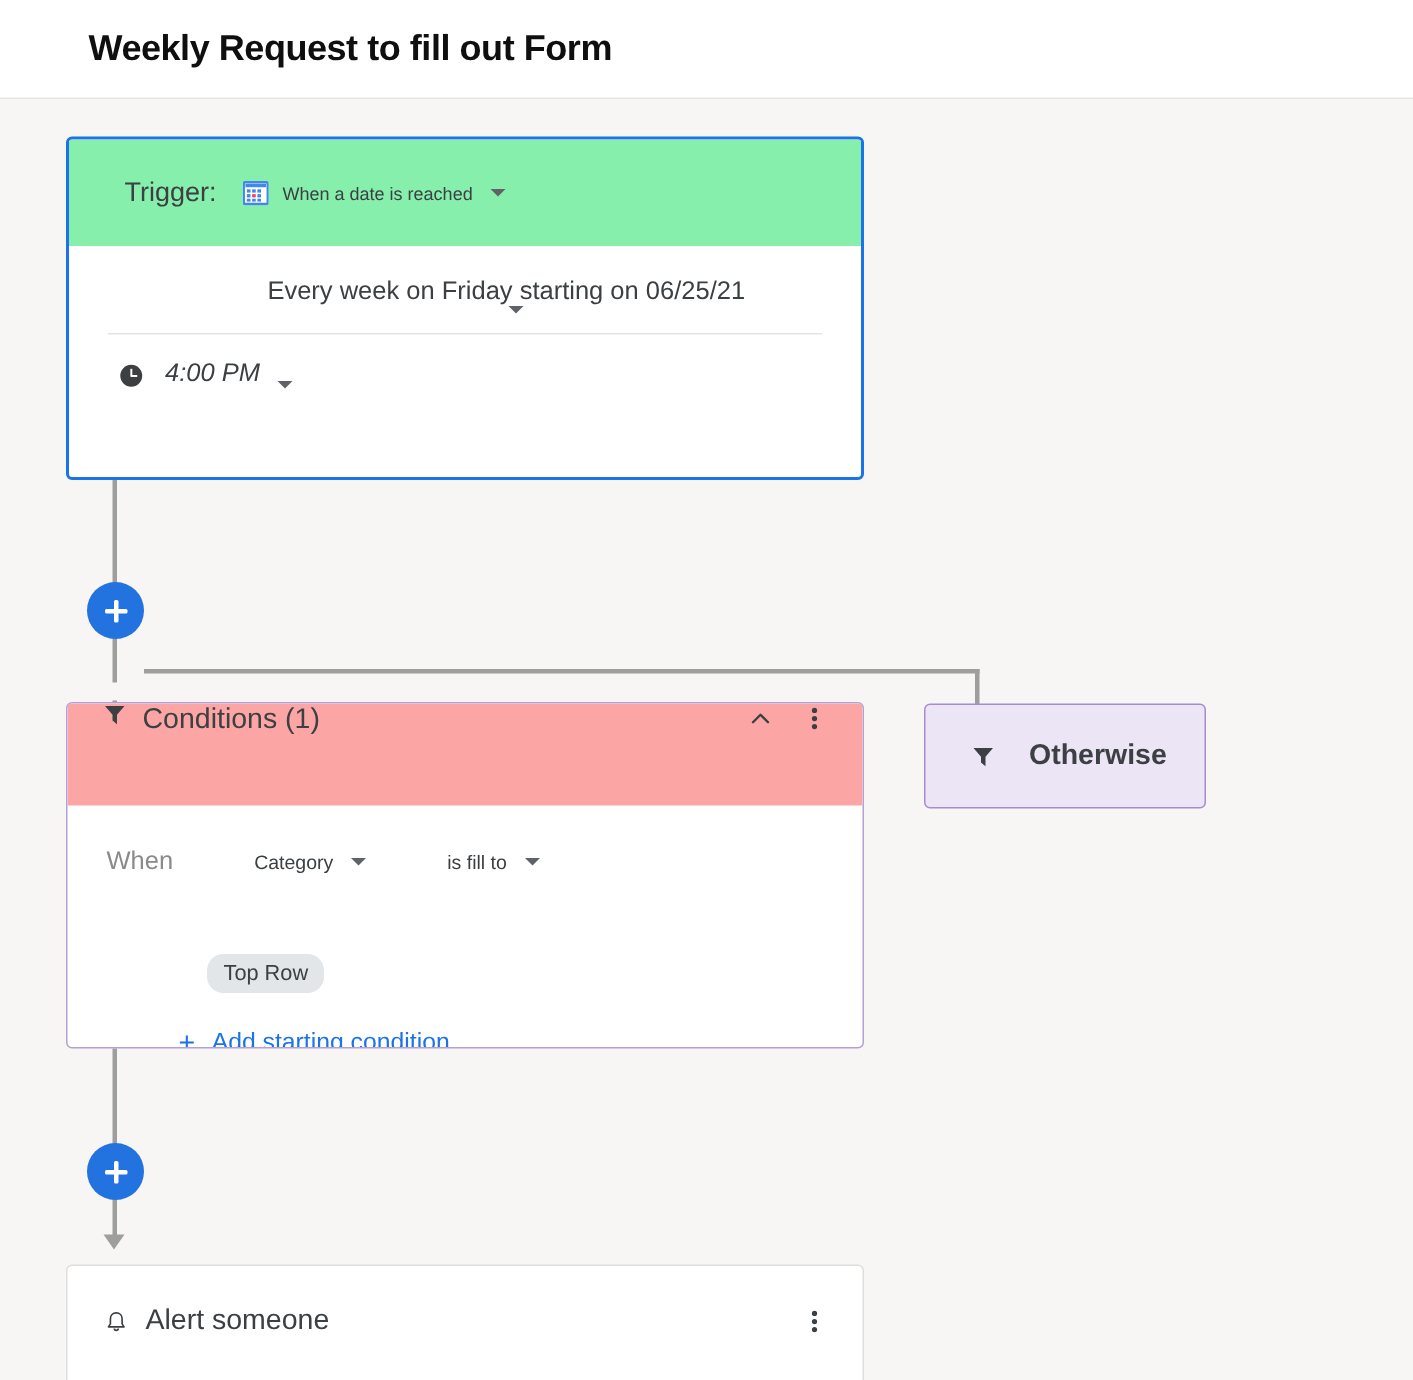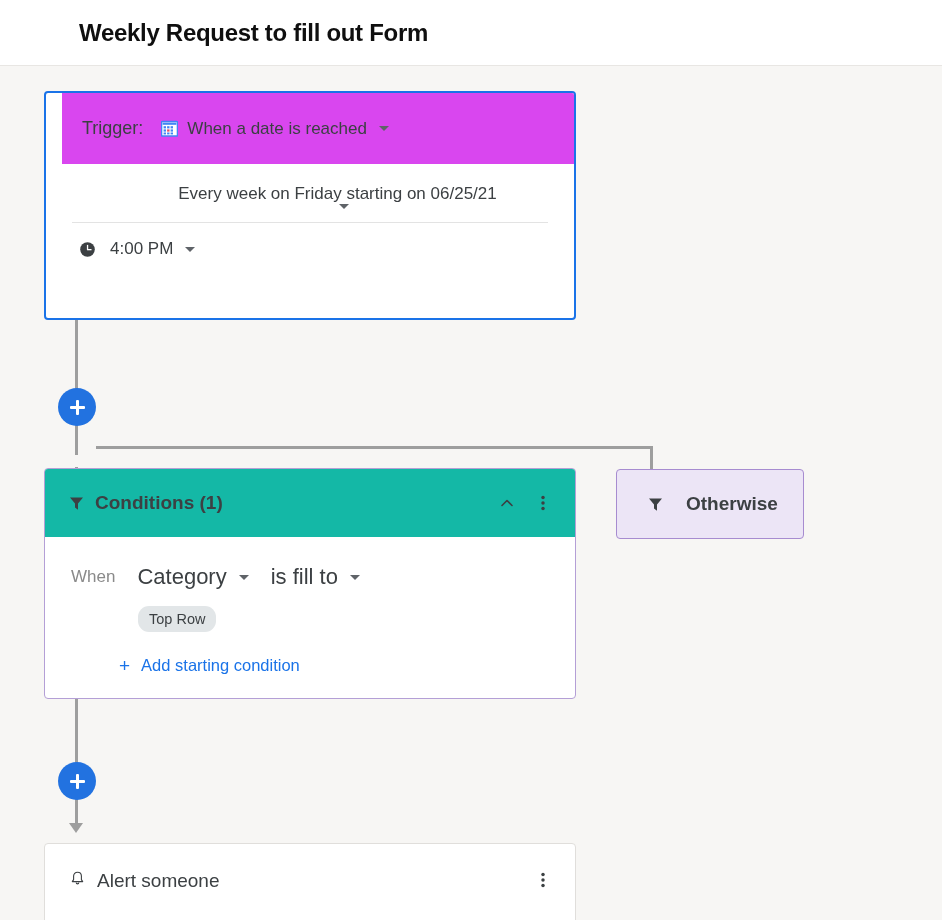--- a/index.html
+++ b/index.html
@@ -16,21 +16,21 @@
   }
 
   
   .app-header {
     height: 66px;
     background: #ffffff;
     border-bottom: 1px solid #e8e6e3;
     box-sizing: border-box;
     display: flex;
     align-items: center;
-    padding-left: 79px;
+    padding-left: 59px;
   }
   .app-title {
     font-size: 24px;
     font-weight: bold;
     color: #0f0f0f;
     letter-spacing: -0.3px;
   }
 
   
   .canvas {
@@ -54,43 +54,42 @@
     top: 25px;
     width: 532px;
     height: 229px;
     border: 2px solid #1a73e8;
     border-radius: 4px;
     background: #ffffff;
     overflow: hidden;
   }
   .trigger-header {
     height: 71px;
-    background: #d946ef;
-    display: flex;
-    align-items: center;
-    padding-left: 20px;
-    box-sizing: border-box;
-    margin-left: 16px;
+    background: #86efac;
+    display: flex;
+    align-items: center;
+    padding-left: 37px;
+    box-sizing: border-box;
   }
   .trigger-label {
     font-size: 18px;
     color: #3c4043;
     margin-right: 18px;
   }
   .cal-icon {
     width: 17px;
     height: 17px;
     display: inline-block;
     position: relative;
     margin-right: 9px;
     flex: none;
   }
   .cal-icon svg { display: block; }
   .trigger-value {
-    font-size: 17px;
+    font-size: 12px;
     color: #3c4043;
   }
   .caret {
     display: inline-block;
     width: 0; height: 0;
     border-left: 5px solid transparent;
     border-right: 5px solid transparent;
     border-top: 5px solid #5f6368;
     margin-left: 12px;
     vertical-align: middle;
@@ -109,22 +108,23 @@
     font-size: 17px;
     color: #3c4043;
   }
   .trigger-divider {
     height: 1px;
     background: #e3e3e3;
     margin: 14px 26px 0 26px;
   }
   .time-row {
     display: flex;
-    align-items: center;
+    align-items: flex-end;
     padding: 16px 0 0 33px;
+    font-style: italic;
   }
   .clock-icon {
     width: 17px; height: 17px;
     margin-right: 14px;
     flex: none;
   }
   .time-text { font-size: 17px; color: #3c4043; }
   .tz-text {
     font-size: 13.5px;
     color: #7a7a7a;
@@ -137,26 +137,25 @@
     top: 402px;
     width: 532px;
     height: 231px;
     border: 1px solid #b49fd6;
     border-radius: 4px;
     background: #ffffff;
     overflow: hidden;
   }
   .conditions-header {
     height: 68px;
-    background: #14b8a6;
-    display: flex;
-    align-items: center;
+    background: #fca5a5;
+    display: flex;
+    align-items: flex-start;
     padding: 0 22px 0 24px;
     box-sizing: border-box;
-    font-weight: bold;
   }
   .filter-icon { width: 15px; height: 15px; margin-right: 11px; flex: none; }
   .conditions-title {
     font-size: 19px;
     color: #3c4043;
     flex: 1;
   }
   .chevron-up {
     width: 20px; height: 20px;
     margin-right: 16px;
@@ -172,34 +171,36 @@
     display: flex;
     align-items: center;
     padding: 27px 0 0 26px;
   }
   .where-label {
     font-size: 17px;
     color: #8a8a8a;
     margin-right: 22px;
   }
   .cond-field {
-    font-size: 22px;
+    font-size: 13px;
     color: #3c4043;
     display: flex;
     align-items: center;
     margin-right: 22px;
+    margin-left: 32px;
   }
   .chip-row { padding: 16px 0 0 93px; }
   .chip {
     display: inline-block;
     background: #e2e6e8;
     color: #3c4043;
     font-size: 14.5px;
     padding: 5px 11px;
     border-radius: 11px;
+    margin-top: 36px;
   }
   .add-cond {
     display: flex;
     align-items: center;
     padding: 24px 0 0 74px;
     color: #1a73e8;
     font-size: 16.5px;
     cursor: pointer;
   }
   .add-plus {
@@ -235,20 +236,21 @@
     top: 777px;
     width: 532px;
     height: 86px;
     border: 1px solid #e0dedb;
     background: #ffffff;
     border-radius: 4px;
     box-sizing: border-box;
   }
   .alert-row {
     display: flex;
+    align-items: center;
     padding: 26px 22px 0 24px;
   }
   .bell-icon { width: 17px; height: 17px; margin-right: 11px; flex: none; }
   .alert-title { font-size: 19px; color: #3c4043; flex: 1; }
 
   
   .conn { position: absolute; background: #9e9e9e; }
   .v-line { width: 3px; }
   .h-line { height: 3px; }
   .arrow-down {

